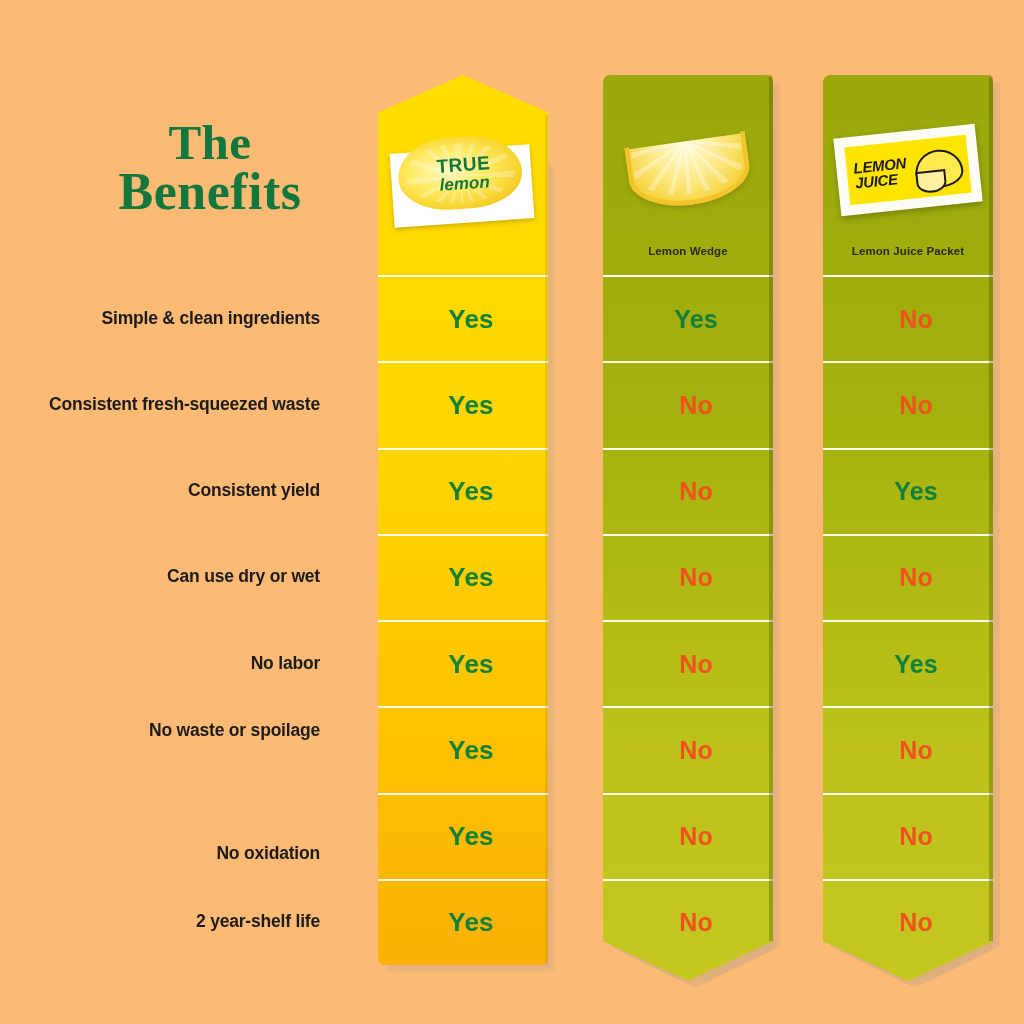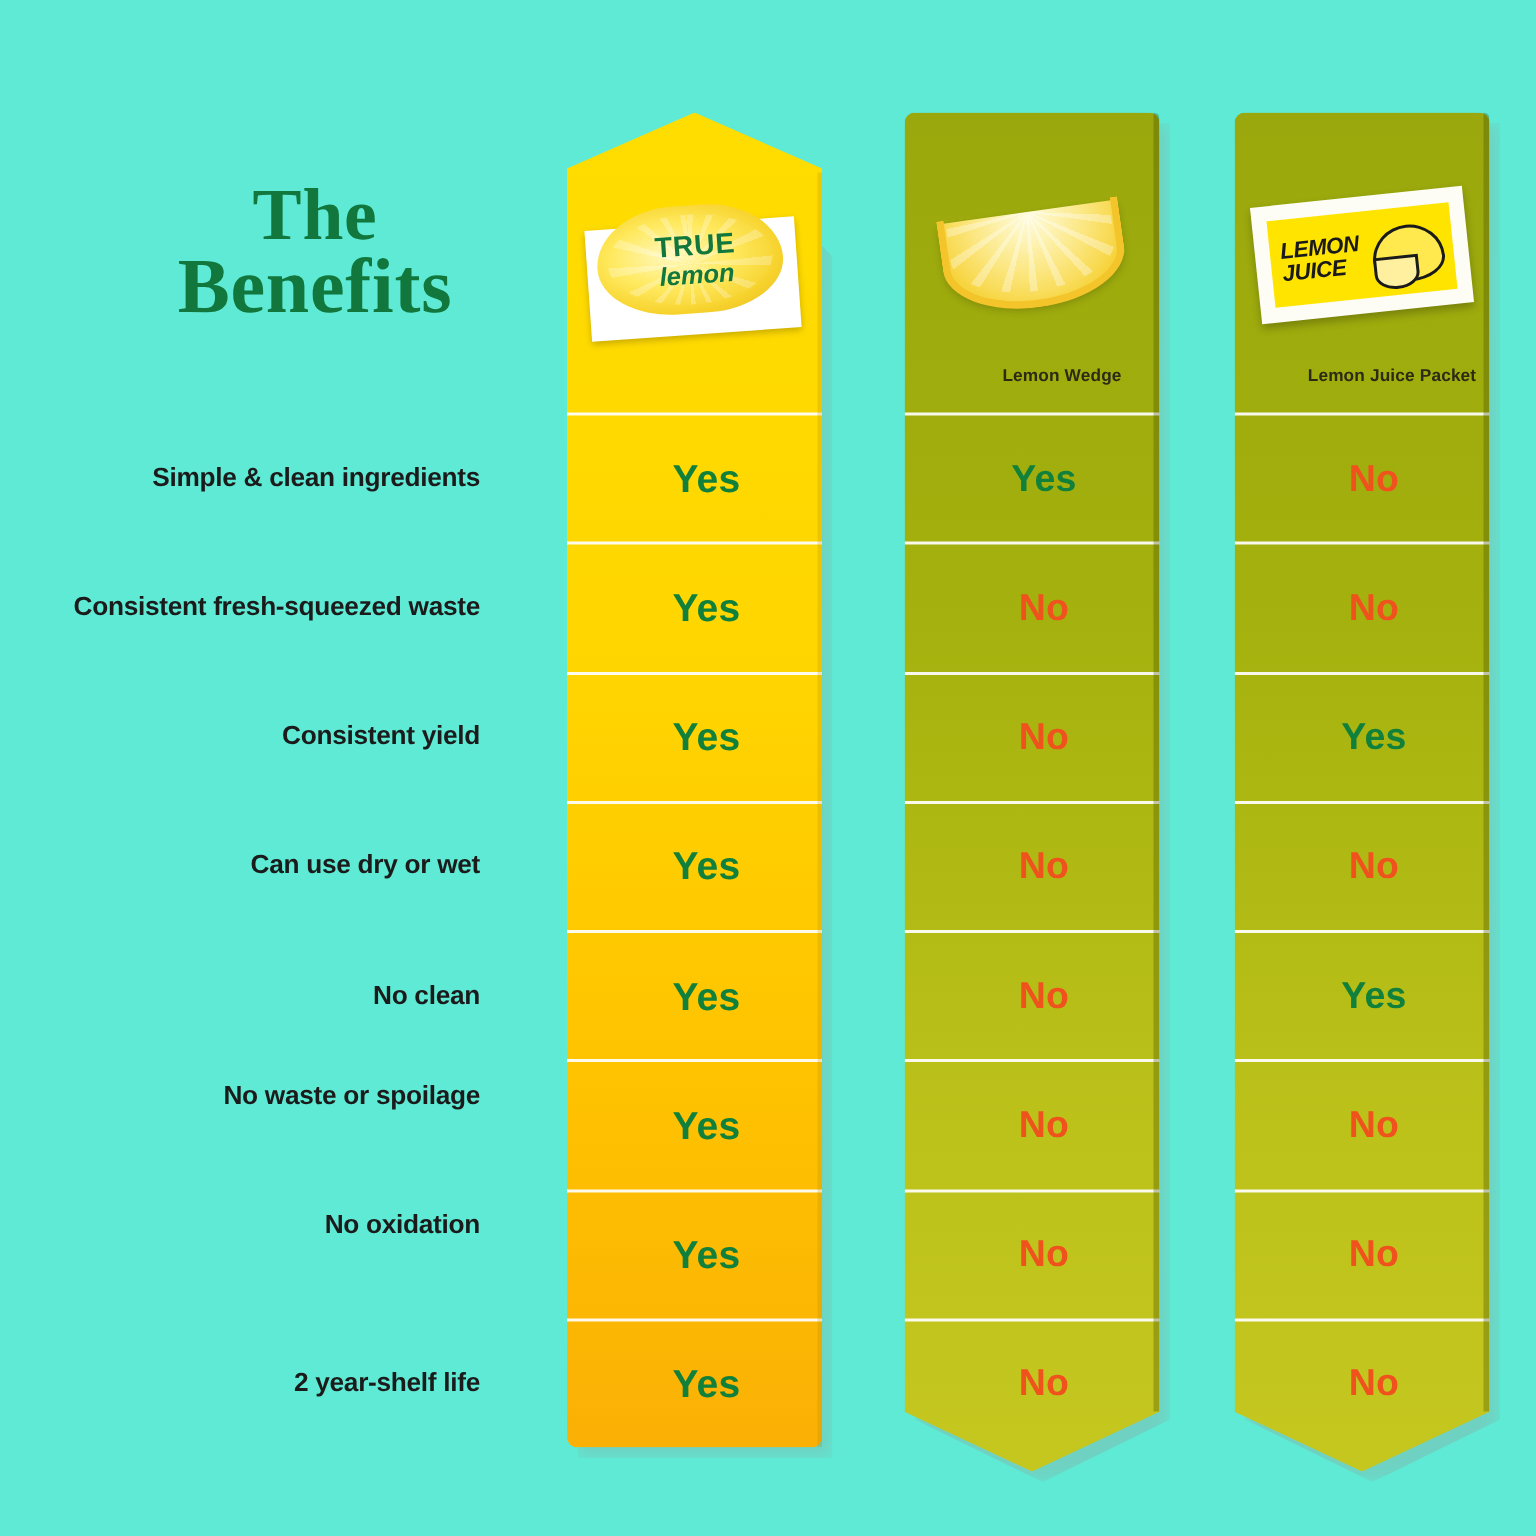--- a/index.html
+++ b/index.html
@@ -11,21 +11,21 @@
     height: 1024px;
     background: #ffffff;
     font-family: "Liberation Sans", sans-serif;
     overflow: hidden;
     position: relative;
   }
 
   #infographic {
     position: absolute;
     inset: 0;
-    background: #5eead4;
+    background: #fdba74;
   }
 
   
   .title-block {
     position: absolute;
     left: 60px;
     top: 120px;
     width: 300px;
     text-align: center;
     color: #11773C;
@@ -149,21 +149,20 @@
   .header-caption {
     position: absolute;
     bottom: 18px;
     left: 0;
     width: 100%;
     text-align: center;
     font-size: 11.5px;
     font-weight: bold;
     color: #2b2b16;
     letter-spacing: 0.1px;
-    margin-left: 20px;
   }
 
   
   .packet-art {
     position: absolute;
     left: 6px;
     top: 60px;
     width: 158px;
     height: 100px;
   }
@@ -368,23 +367,23 @@
   <div class="title-block">
     <span class="title-line-1">The</span>
     <span class="title-line-2">Benefits</span>
   </div>
 
   <div class="row-labels">
     <div class="row-label" style="top:0px">Simple &amp; clean ingredients</div>
     <div class="row-label" style="top:86.25px">Consistent fresh-squeezed waste</div>
     <div class="row-label" style="top:172.5px">Consistent yield</div>
     <div class="row-label" style="top:258.75px">Can use dry or wet</div>
-    <div class="row-label" style="top:345px">No clean</div>
+    <div class="row-label" style="top:345px">No labor</div>
     <div class="row-label" style="top:412px">No waste or spoilage</div>
-    <div class="row-label" style="top:498px">No oxidation</div>
+    <div class="row-label" style="top:535px">No oxidation</div>
     <div class="row-label" style="top:603.75px">2 year-shelf life</div>
   </div>
 
   <div class="column col-1">
     <div class="col-shadow"></div>
     <div class="col-body">
       <div class="col-edge"></div>
 
       <div class="col-header">
         <div class="packet-art">

